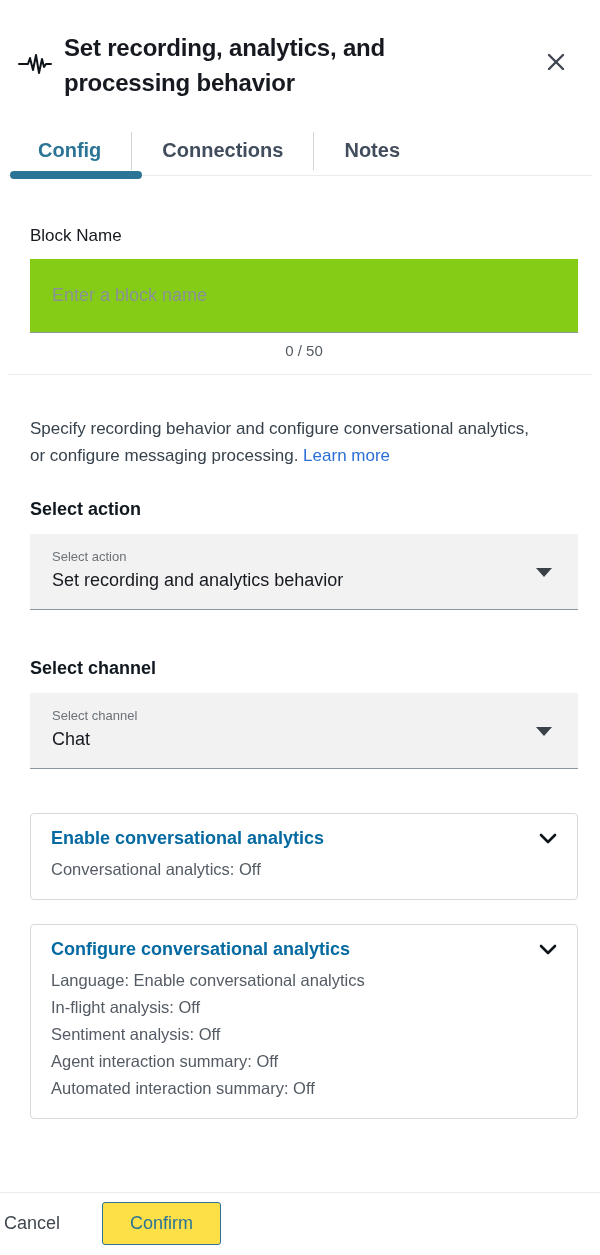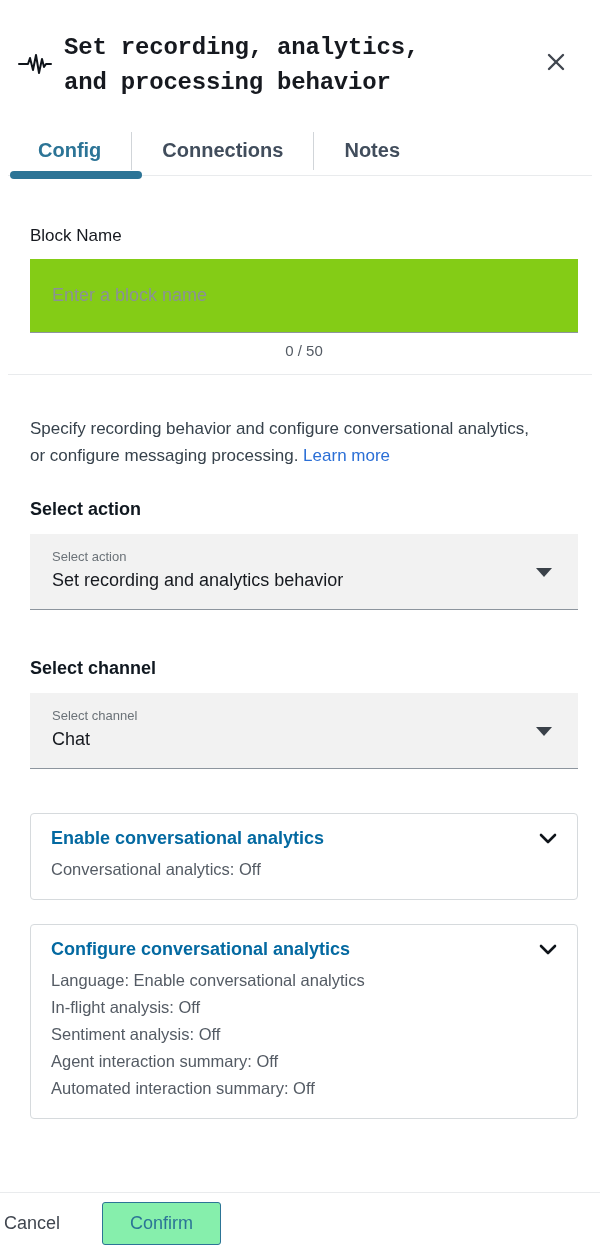--- a/index.html
+++ b/index.html
@@ -23,21 +23,20 @@
     flex: 0 0 46px;
     padding-top: 24px;
   }
   .panel-title {
     font-size: 24px;
     font-weight: bold;
     line-height: 35px;
     letter-spacing: -0.2px;
     max-width: 400px;
     flex: 1;
-    font-family: Liberation Mono, monospace;
   }
   .close-btn {
     background: none;
     border: none;
     cursor: pointer;
     padding: 4px;
     margin-top: 16px;
     margin-left: auto;
     margin-right: 8px;
   }
@@ -209,21 +208,21 @@
     background: none;
     border: none;
     font-size: 18px;
     color: #414750;
     font-family: "Liberation Sans", "DejaVu Sans", sans-serif;
     cursor: pointer;
     margin-right: 38px;
     padding: 8px 4px;
   }
   .confirm-btn {
-    background: #86efac;
+    background: #fde047;
     border: 1px solid #2c7496;
     border-radius: 3px;
     color: #2c7496;
     font-size: 18px;
     font-family: "Liberation Sans", "DejaVu Sans", sans-serif;
     padding: 10px 27px;
     cursor: pointer;
   }
 </style>
 </head>

